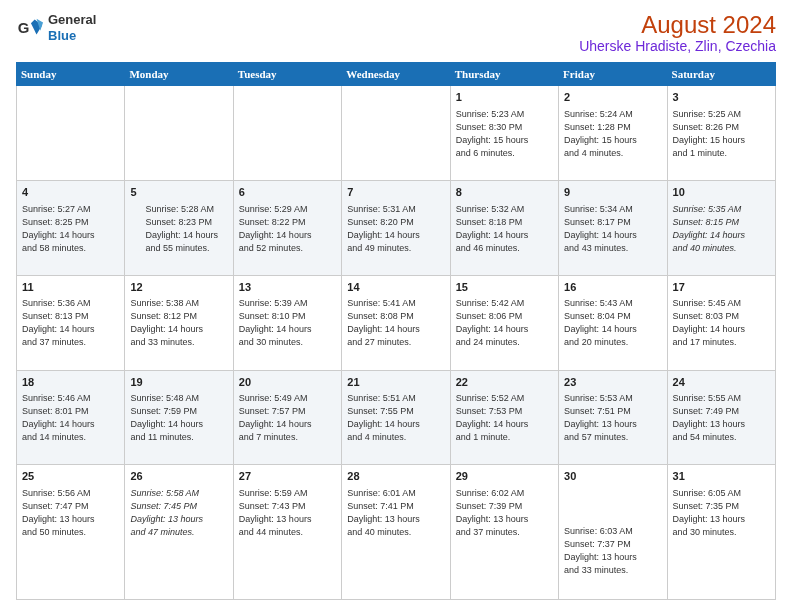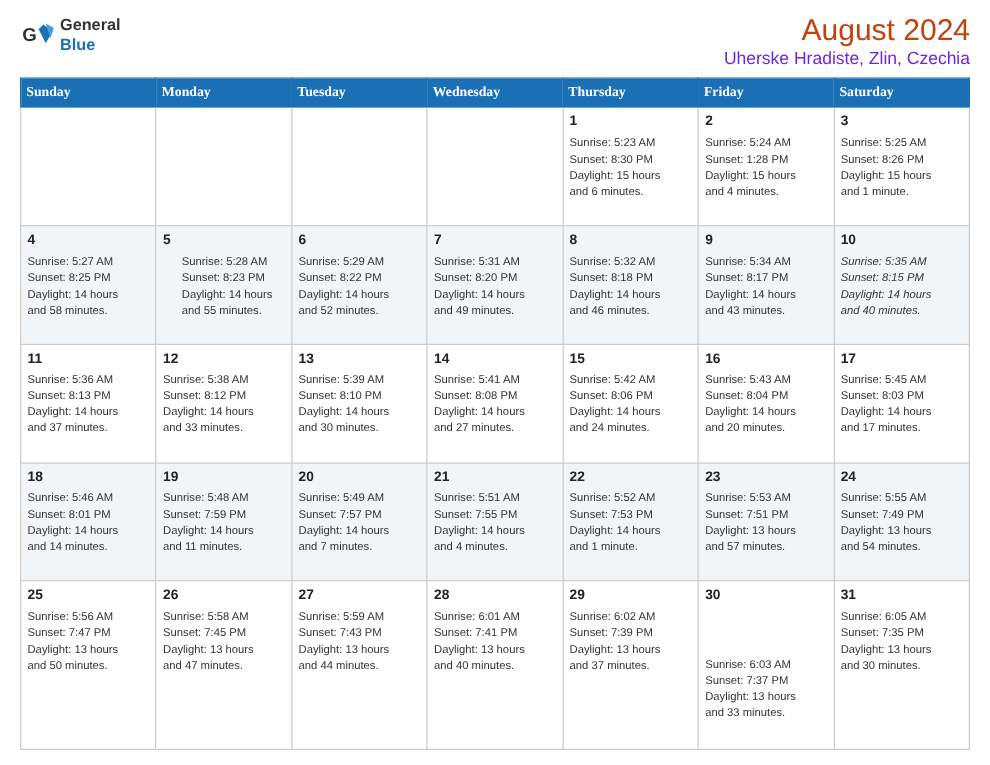--- a/index.html
+++ b/index.html
@@ -316,21 +316,21 @@
         <tr>
           <td>
             <span class="day-num">25</span>
             <div class="day-info" style="white-space: pre-line;">Sunrise: 5:56 AM
 Sunset: 7:47 PM
 Daylight: 13 hours
 and 50 minutes.</div>
           </td>
           <td>
             <span class="day-num">26</span>
-            <div class="day-info" style="white-space: pre-line;">Sunrise: 5:58 AM
+            <div class="day-info" style="white-space: pre-line; font-style: italic;">Sunrise: 5:58 AM
 Sunset: 7:45 PM
 Daylight: 13 hours
 and 47 minutes.</div>
           </td>
           <td>
             <span class="day-num">27</span>
             <div class="day-info" style="white-space: pre-line;">Sunrise: 5:59 AM
 Sunset: 7:43 PM
 Daylight: 13 hours
 and 44 minutes.</div>

